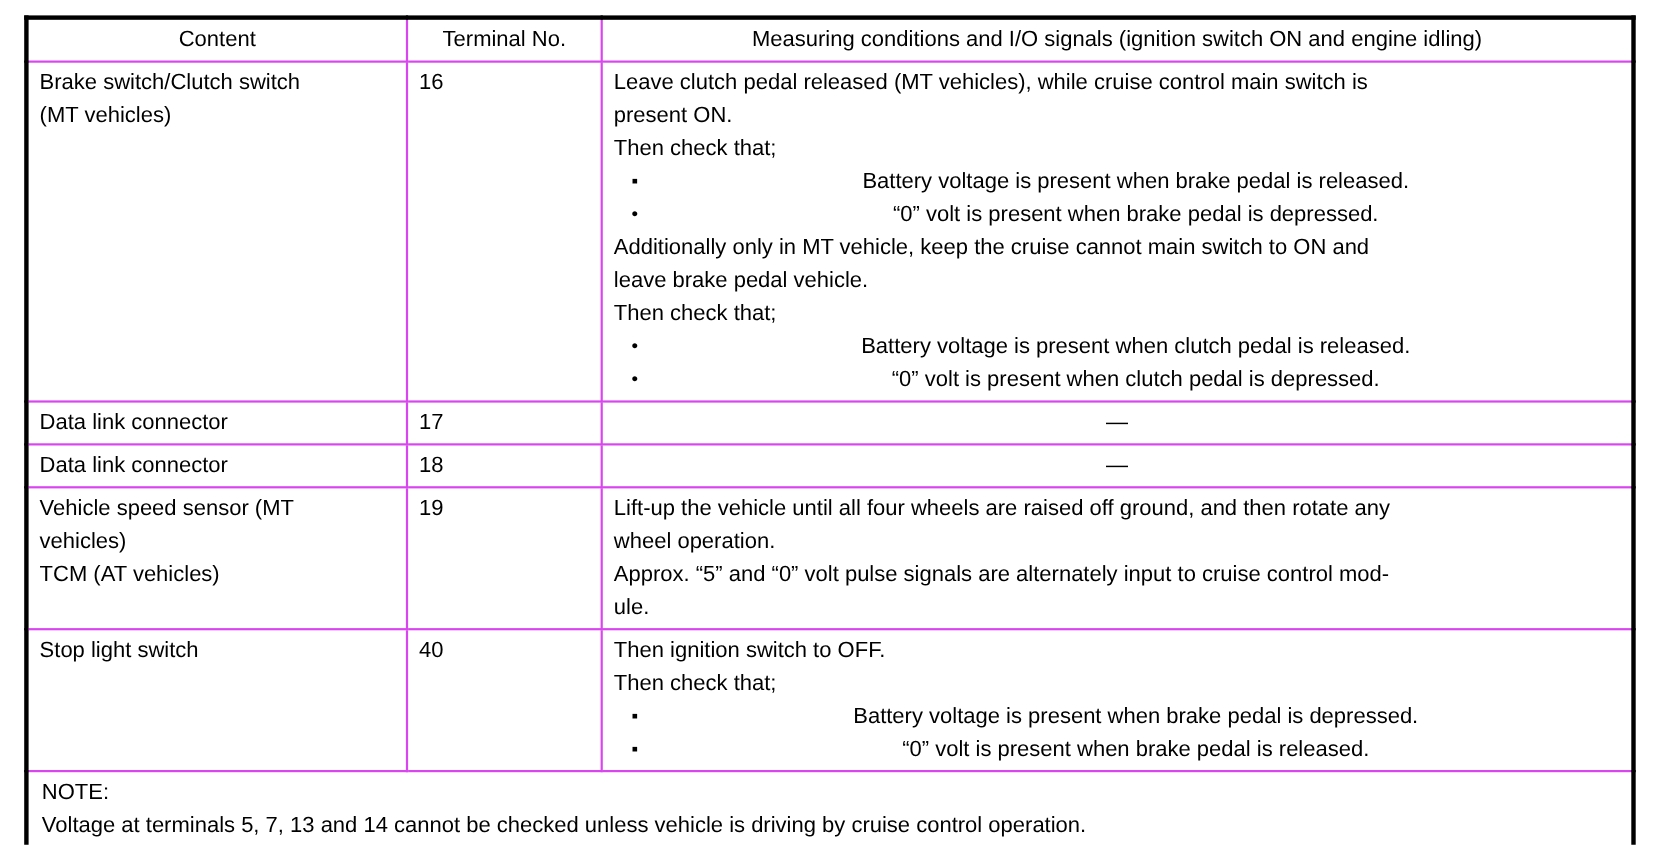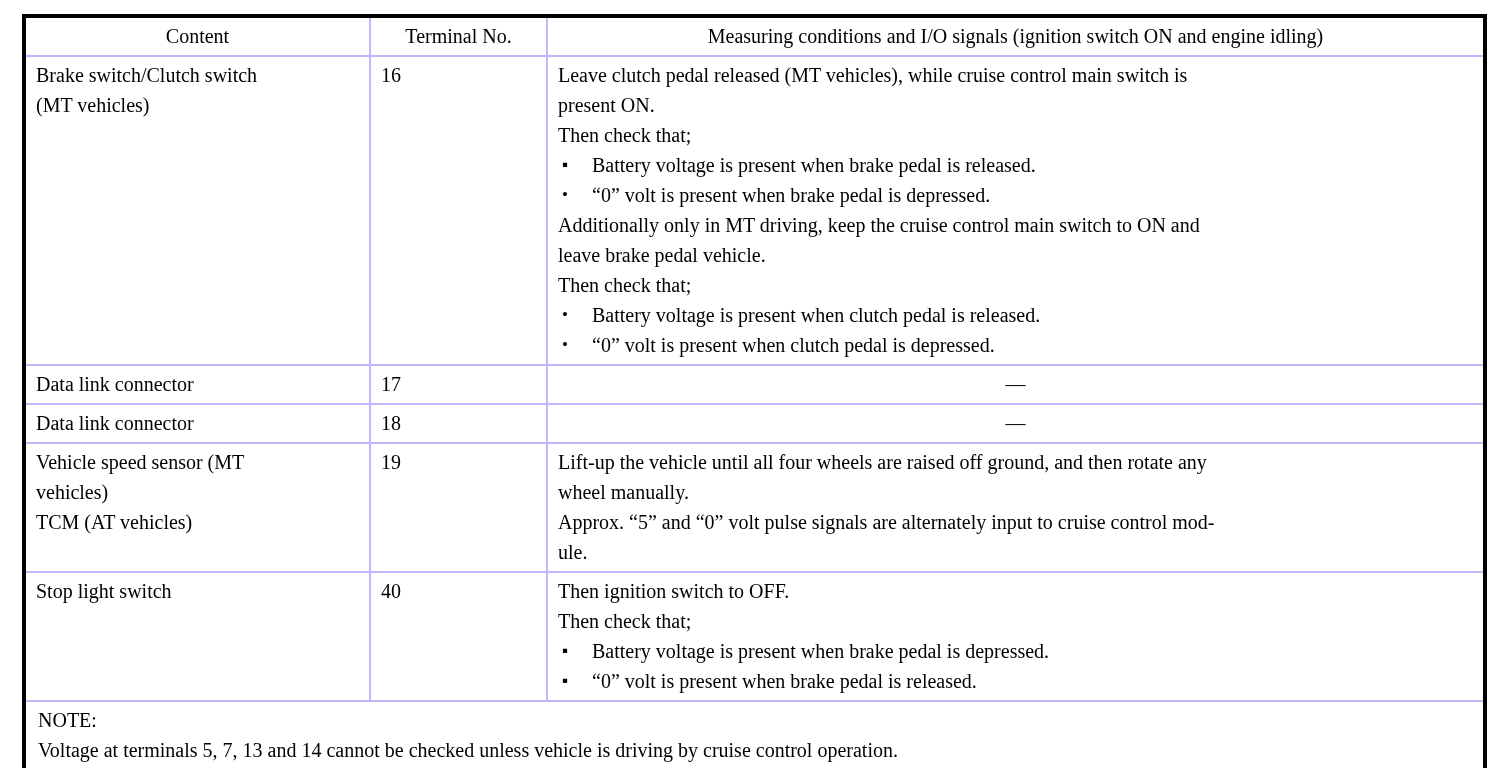--- a/index.html
+++ b/index.html
@@ -19,36 +19,35 @@
     width: 1461px;
   }
   table.spec-table {
     width: 100%;
     border-collapse: collapse;
     table-layout: fixed;
     border: 4px solid #000;
   }
   .spec-table th,
   .spec-table td {
-    border: 2px solid #c4b5fd;
+    border: 2px solid #d946ef;
     vertical-align: top;
     font-size: 20px;
     line-height: 30px;
     padding: 3px 10px 4px 10px;
     font-weight: normal;
     text-align: left;
-    font-family: Liberation Serif, serif;
   }
   .spec-table th { text-align: center; }
   col.col-content  { width: 346px; }
   col.col-terminal { width: 177px; }
   col.col-cond     { width: 938px; }
   td.terminal-cell { text-align: left; }
   td.dash-cell { text-align: center; }
-  .cond-line { display: flex; }
+  .cond-line { display: flex; text-align: center; }
   .cond-line .bullet {
     flex: 0 0 34px;
     padding-left: 4px;
     font-size: 17px;
   }
   .cond-line .cond-text { flex: 1 1 auto; }
   td.note-cell { padding-left: 12px; }
 </style>
 </head>
 <body>
@@ -79,21 +78,21 @@
             <div class="cond-line">present ON.</div>
             <div class="cond-line">Then check that;</div>
             <div class="cond-line">
               <span class="bullet">▪</span>
               <span class="cond-text">Battery voltage is present when brake pedal is released.</span>
             </div>
             <div class="cond-line">
               <span class="bullet">•</span>
               <span class="cond-text">“0” volt is present when brake pedal is depressed.</span>
             </div>
-            <div class="cond-line">Additionally only in MT driving, keep the cruise control main switch to ON and</div>
+            <div class="cond-line">Additionally only in MT vehicle, keep the cruise cannot main switch to ON and</div>
             <div class="cond-line">leave brake pedal vehicle.</div>
             <div class="cond-line">Then check that;</div>
             <div class="cond-line">
               <span class="bullet">•</span>
               <span class="cond-text">Battery voltage is present when clutch pedal is released.</span>
             </div>
             <div class="cond-line">
               <span class="bullet">•</span>
               <span class="cond-text">“0” volt is present when clutch pedal is depressed.</span>
             </div>
@@ -115,21 +114,21 @@
         </tr>
         <tr>
           <td>
             <div>Vehicle speed sensor (MT</div>
             <div>vehicles)</div>
             <div>TCM (AT vehicles)</div>
           </td>
           <td class="terminal-cell">19</td>
           <td>
             <div class="cond-line">Lift-up the vehicle until all four wheels are raised off ground, and then rotate any</div>
-            <div class="cond-line">wheel manually.</div>
+            <div class="cond-line">wheel operation.</div>
             <div class="cond-line">Approx. “5” and “0” volt pulse signals are alternately input to cruise control mod-</div>
             <div class="cond-line">ule.</div>
           </td>
         </tr>
         <tr>
           <td>
             <div>Stop light switch</div>
           </td>
           <td class="terminal-cell">40</td>
           <td>

